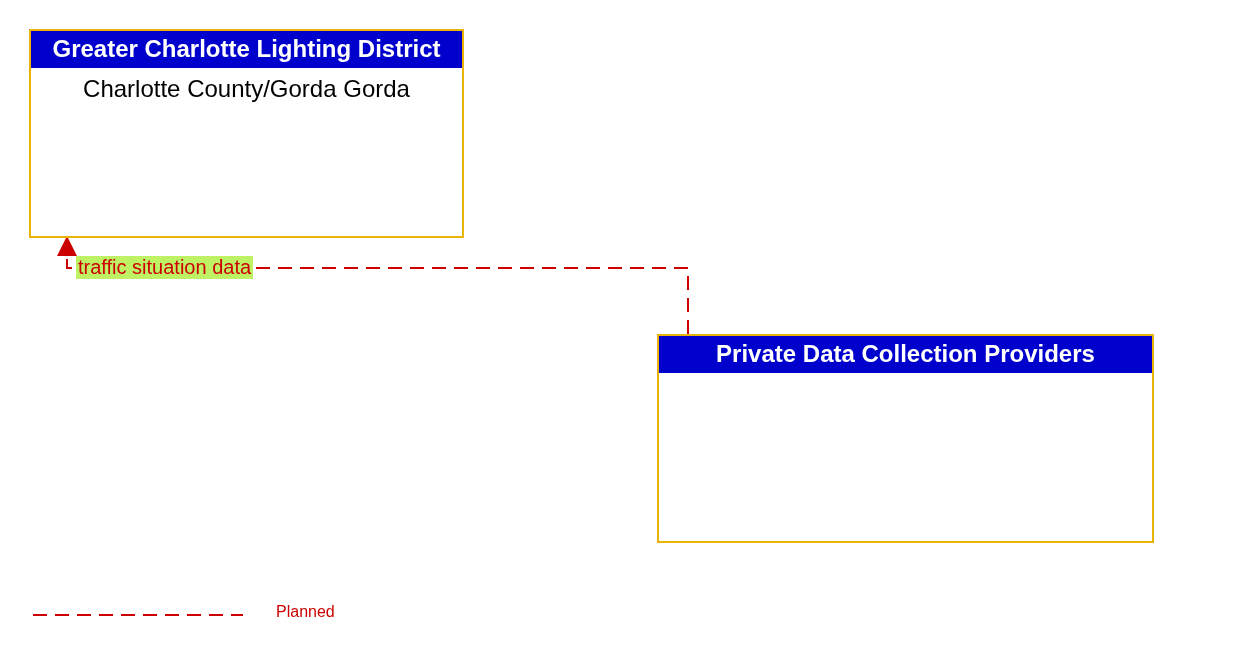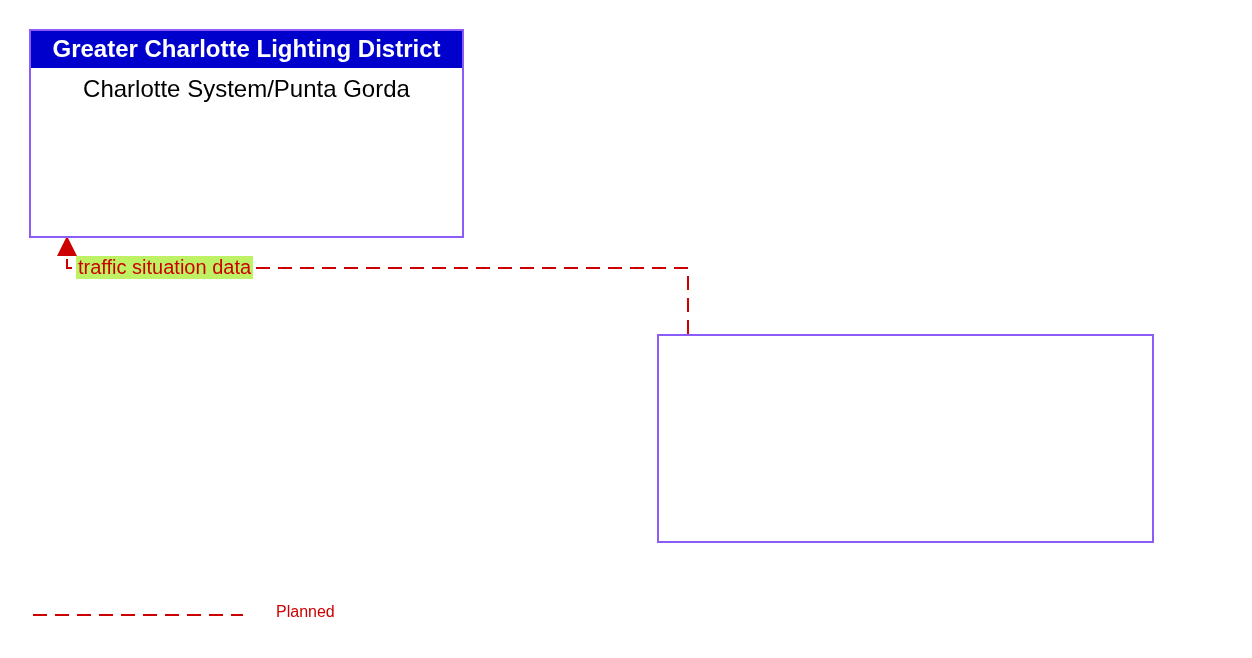--- a/index.html
+++ b/index.html
@@ -7,21 +7,21 @@
     padding: 0;
     width: 1252px;
     height: 658px;
     background: #ffffff;
     font-family: Arial, Helvetica, sans-serif;
     position: relative;
     overflow: hidden;
   }
   .box {
     position: absolute;
-    border: 2px solid #8b5cf6;
+    border: 2px solid #eab308;
     background: #fff;
     box-sizing: border-box;
   }
   .box-header {
     background: #0000cc;
     color: #fff;
     font-weight: bold;
     text-align: center;
     font-size: 24px;
     padding: 4px 8px;
@@ -65,23 +65,24 @@
   </defs>
 
   <path d="M 688 334 L 688 268 L 67 268 L 67 244" stroke="#cc0000" stroke-width="2" fill="none" stroke-dasharray="14 8" marker-end="url(#arrowhead)"></path>
 </svg>
 
 <div class="flow-label" style="left:76px; top:256px; background:#bef264; padding:0 2px;">traffic situation data</div>
 
 <div class="box" style="left:29px; top:29px; width:435px; height:209px;">
   <div class="box-header">Greater Charlotte Lighting District</div>
   <div class="box-body">
-    <div>Charlotte System/Punta Gorda</div>
+    <div>Charlotte County/Gorda Gorda</div>
   </div>
 </div>
 
 <div class="box" style="left:657px; top:334px; width:497px; height:209px;">
+  <div class="box-header">Private Data Collection Providers</div>
 </div>
 
 <svg class="connector" width="1252" height="658">
   <line x1="33" y1="615" x2="243" y2="615" stroke="#cc0000" stroke-width="2" stroke-dasharray="14 8"></line>
 </svg>
 <div class="legend-label" style="left:276px; top:603px;">Planned</div>
 
 </body></html>

